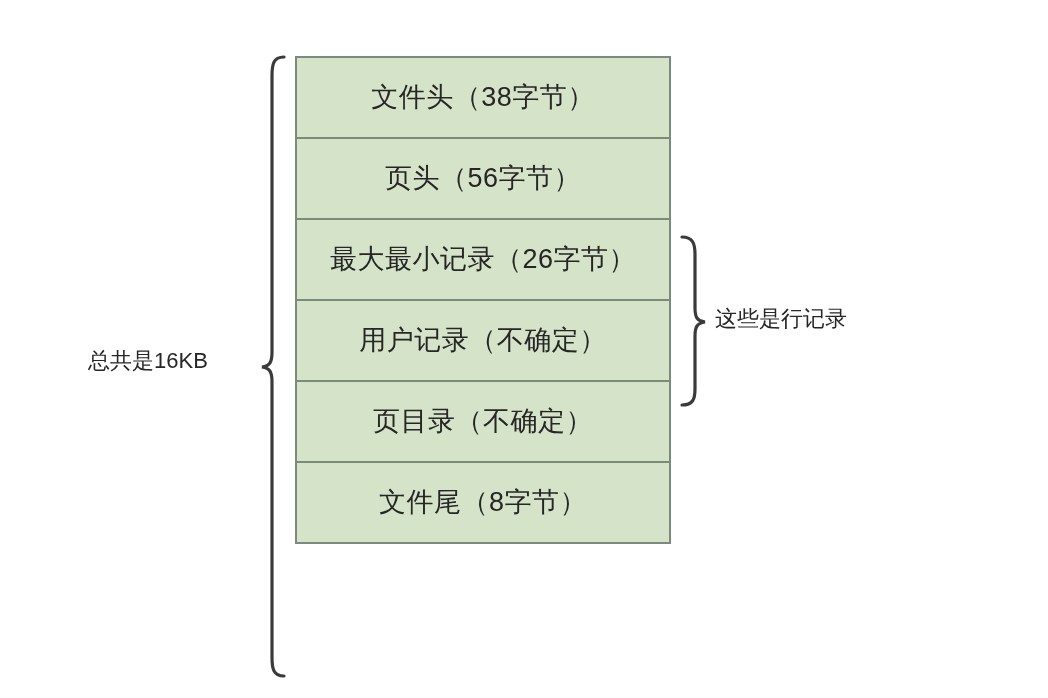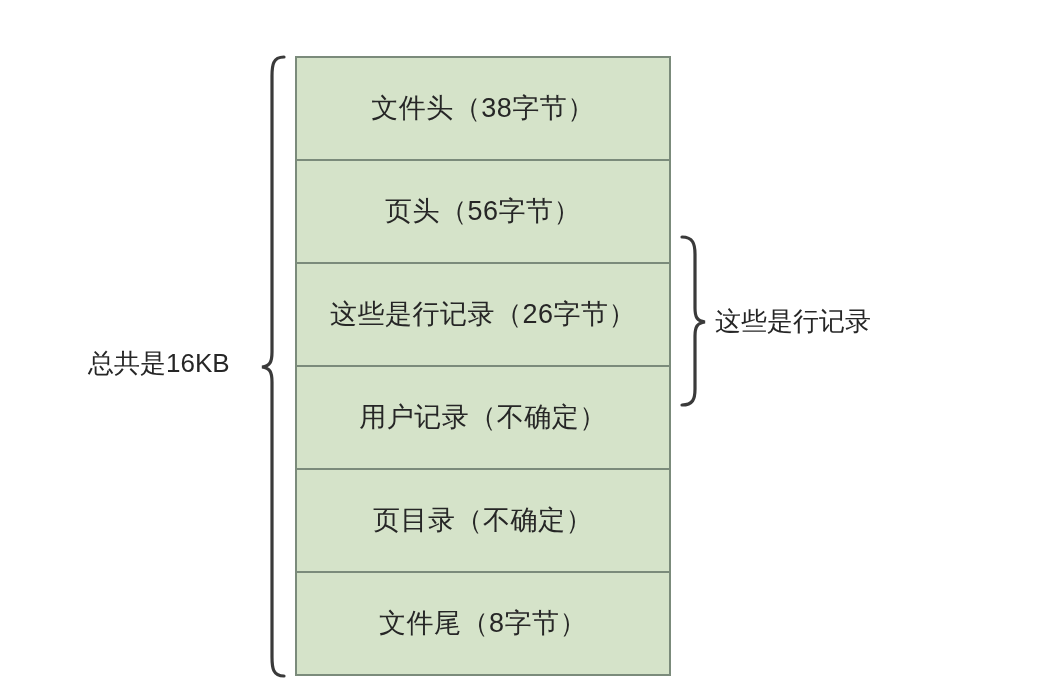--- a/index.html
+++ b/index.html
@@ -23,21 +23,21 @@
     height: 698px;
     background: #ffffff;
   }
 
   
   #page-structure-box {
     position: absolute;
     left: 295px;
     top: 56px;
     width: 376px;
-    height: 620px;
+    height: 488px;
     box-sizing: border-box;
     border: 2px solid #7b8b7b;
     background: #d5e3c9;
     display: flex;
     flex-direction: column;
   }
 
   .page-section-row {
     flex: 1 1 0;
     box-sizing: border-box;
@@ -66,21 +66,21 @@
     left: 0;
     top: 0;
     width: 1048px;
     height: 698px;
     pointer-events: none;
   }
 
   
   .annotation-label {
     position: absolute;
-    font-size: 26px;
+    font-size: 22px;
     color: #262626;
     white-space: nowrap;
     line-height: 1;
   }
 
   #total-size-label {
     left: 88px;
     top: 350px;
   }
 
@@ -98,21 +98,21 @@
 
     <div class="page-section-row">
       <span class="page-section-label">文件头（38字节）</span>
     </div>
 
     <div class="page-section-row">
       <span class="page-section-label">页头（56字节）</span>
     </div>
 
     <div class="page-section-row">
-      <span class="page-section-label">这些是行记录（26字节）</span>
+      <span class="page-section-label">最大最小记录（26字节）</span>
     </div>
 
     <div class="page-section-row">
       <span class="page-section-label">用户记录（不确定）</span>
     </div>
 
 
     <div class="page-section-row">
       <span class="page-section-label">页目录（不确定）</span>
     </div>

